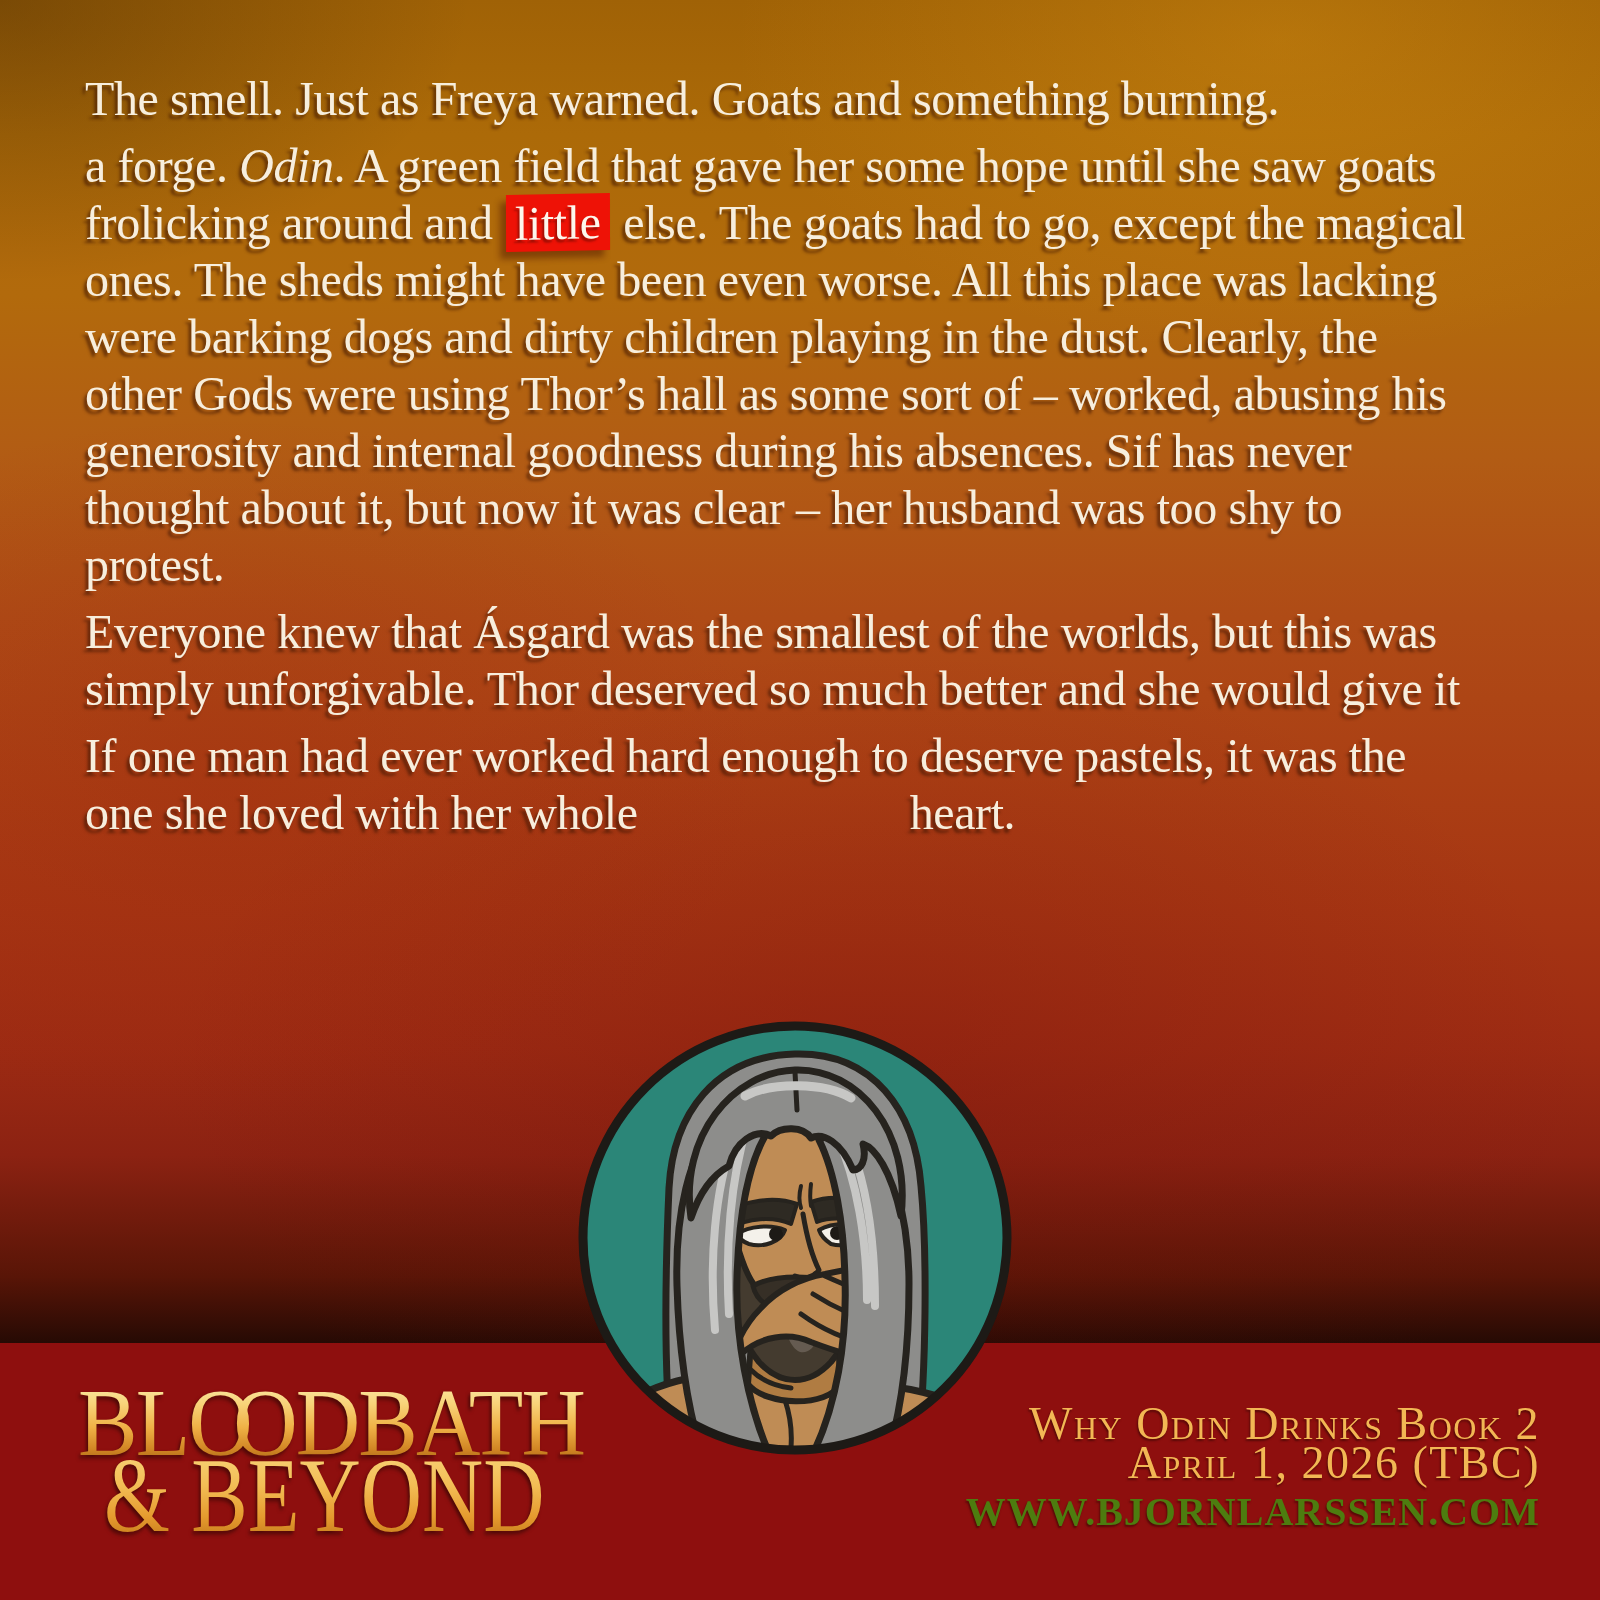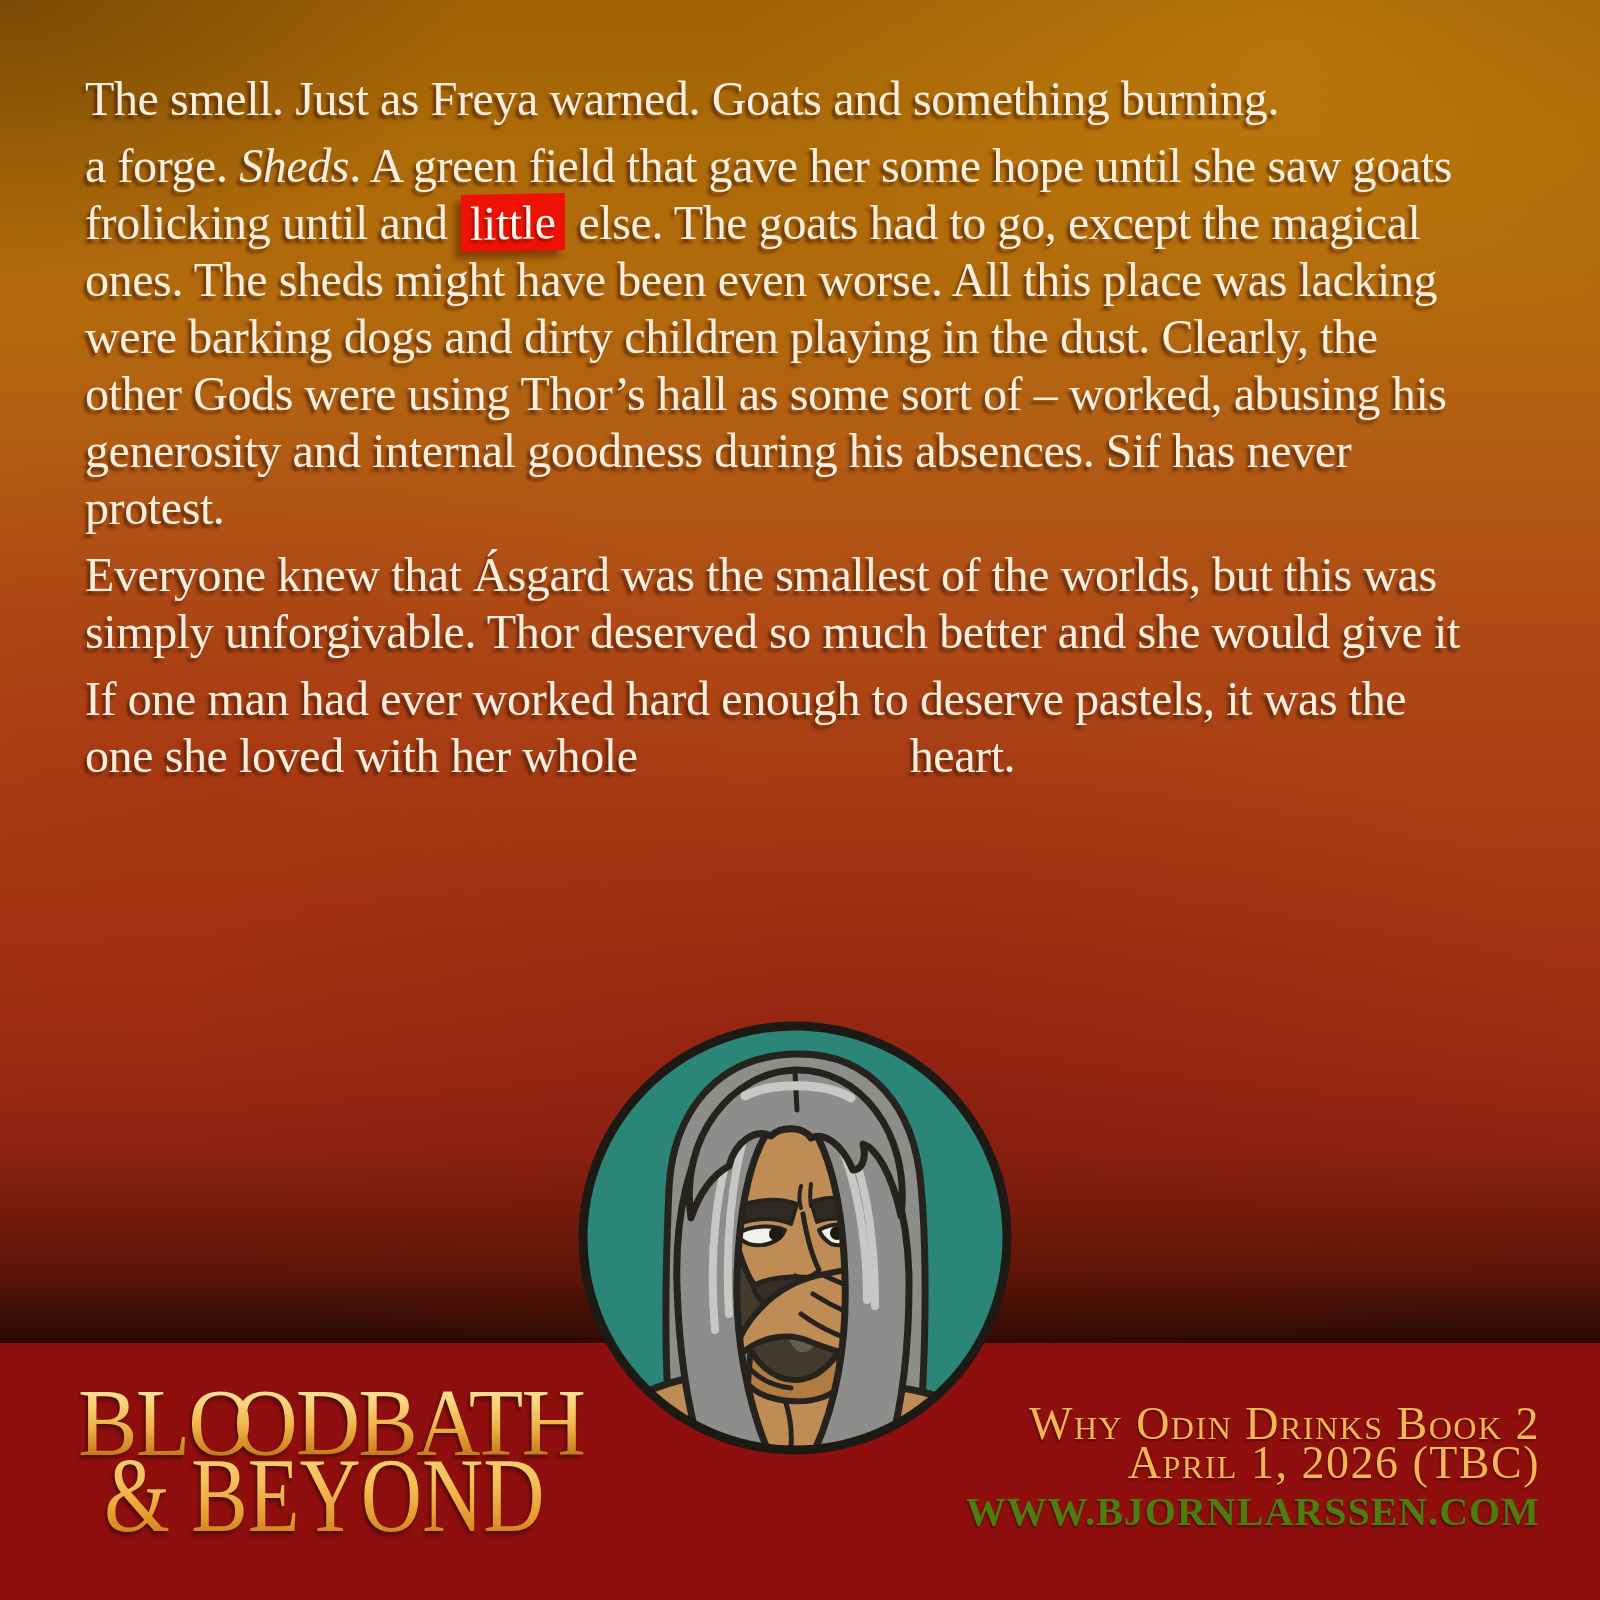--- a/index.html
+++ b/index.html
@@ -56,26 +56,27 @@
 
 <div class="page">
   <div class="bg"></div>
   <div class="band" id="band" style="background: rgb(142, 15, 14);"></div>
 
   <section class="excerpt">
     <div class="para">
       <div class="line">The smell. Just as Freya warned. Goats and something burning.</div>
     </div>
     <div class="para">
-      <div class="line"><span>a forge. </span><em>Sheds</em><span>. A green field that gave her some hope until she saw goats</span></div>
-      <div class="line"><span>frolicking until and </span><span class="hl" style="background: rgb(238, 18, 6);">little</span><span> else. The goats had to go, except the magical</span></div>
+      <div class="line"><span>a forge. </span><em>Odin</em><span>. A green field that gave her some hope until she saw goats</span></div>
+      <div class="line"><span>frolicking around and </span><span class="hl" style="background: rgb(238, 18, 6);">little</span><span> else. The goats had to go, except the magical</span></div>
       <div class="line">ones. The sheds might have been even worse. All this place was lacking</div>
       <div class="line">were barking dogs and dirty children playing in the dust. Clearly, the</div>
       <div class="line">other Gods were using Thor’s hall as some sort of – worked, abusing his</div>
       <div class="line">generosity and internal goodness during his absences. Sif has never</div>
+      <div class="line">thought about it, but now it was clear – her husband was too shy to</div>
       <div class="line">protest.</div>
     </div>
     <div class="para">
       <div class="line">Everyone knew that Ásgard was the smallest of the worlds, but this was</div>
       <div class="line">simply unforgivable. Thor deserved so much better and she would give it</div>
     </div>
     <div class="para">
       <div class="line">If one man had ever worked hard enough to deserve pastels, it was the</div>
       <div class="line"><span>one she loved with her whole</span><span class="circle-gap"></span><span>heart.</span></div>
     </div>

